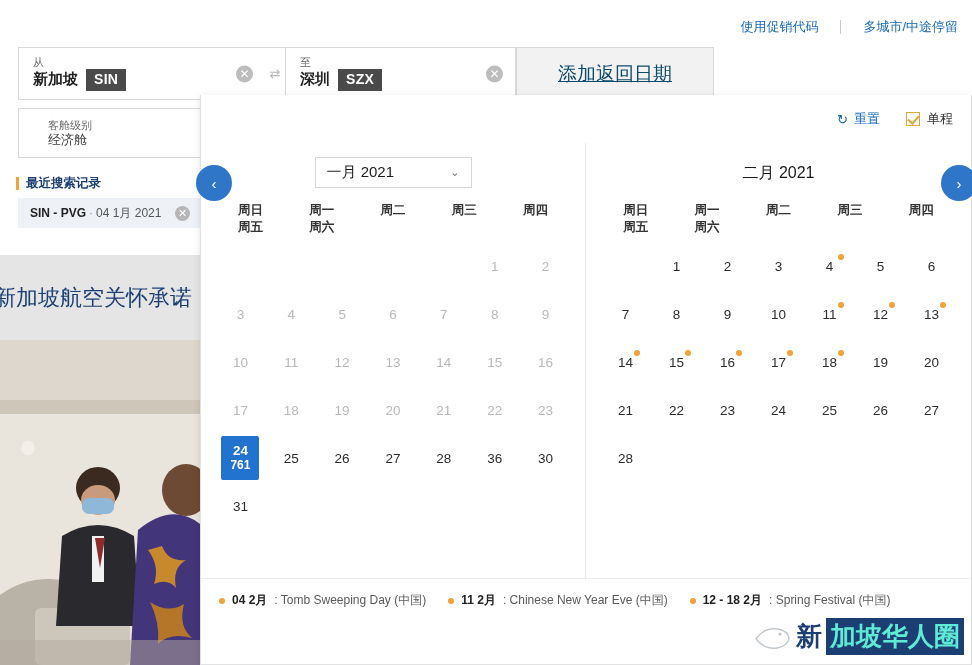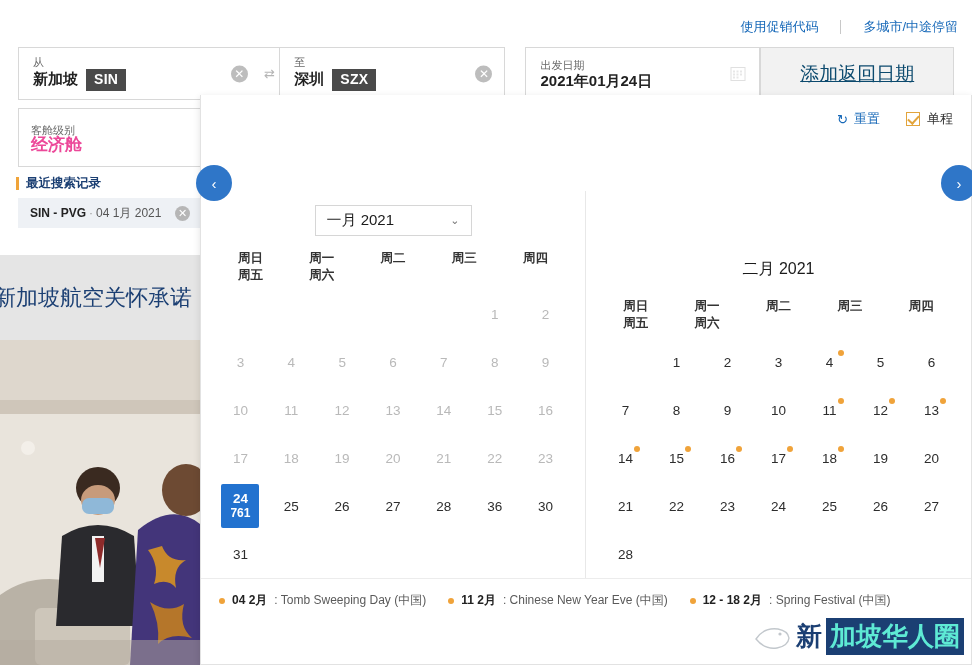--- a/index.html
+++ b/index.html
@@ -36,24 +36,24 @@
   .clearbtn { position:absolute; right:12px; top:50%; transform:translateY(-50%); width:17px; height:17px;
               border-radius:50%; background:#bdbdbd; color:#fff; font-size:12px; line-height:17px; text-align:center; cursor:pointer;}
   .swap { width:20px; display:flex; align-items:center; justify-content:center; color:#b5b5b5; font-size:13px;
           border-top:1px solid #d8d8d8; border-bottom:1px solid #d8d8d8; background:#fff; }
   .fld-date { width:240px; padding-left:14px; margin-left:20px; }
   .cal-ico { position:absolute; right:12px; top:50%; transform:translateY(-50%); width:17px; height:17px; opacity:.45;}
   .fld-return { width:198px; background:#f2f2f2; justify-content:center; }
   .fld-return span { font-size:19px; color:#0c4a6e; text-decoration:underline; }
 
   
-  .cabin { position:absolute; left:18px; top:108px; width:240px; height:59px; border:1px solid #d8d8d8;
-           background:#fff; padding-left:12px; display:flex; flex-direction:column; justify-content:center; }
+  .cabin { position:absolute; left:18px; top:108px; width:240px; height:50px; border:1px solid #d8d8d8;
+           background:#fff; padding-left:29px; display:flex; flex-direction:column; justify-content:center; }
   .cabin .lbl { font-size:11px; color:#6a6a6a; line-height:14px; }
-  .cabin .val { font-size:17px; color:#ec4899; font-weight:bold; line-height:16px; }
+  .cabin .val { font-size:13px; color:#404040; font-weight:normal; line-height:16px; }
 
   
   .recent-title { position:absolute; left:16px; top:175px; display:flex; align-items:center; gap:7px;
                   font-size:12.5px; font-weight:bold; color:#1b3f73; }
   .recent-bar { width:3px; height:13px; background:#f0a43a; }
   .recent-item { position:absolute; left:18px; top:198px; width:182px; height:30px; background:#eef1f5;
                  display:flex; align-items:center; padding-left:12px; font-size:12px; color:#555; }
   .recent-item b { color:#222; font-weight:bold; }
   .recent-item .sep { color:#9a9a9a; margin:0 3px;}
   .recent-item .x { position:absolute; right:10px; width:15px; height:15px; border-radius:50%;
@@ -69,21 +69,21 @@
   .cal-panel { position:absolute; left:200px; top:95px; width:772px; height:570px; background:#fff;
                border:1px solid #e2e2e2; border-top:none; box-shadow:0 2px 7px rgba(0,0,0,.12); }
   .cal-top { height:48px; display:flex; align-items:center; justify-content:flex-end; padding-right:18px; gap:26px; }
   .reset-btn { display:flex; align-items:center; gap:6px; font-size:13px; color:#1668b8; cursor:pointer; }
   .reset-ico { font-size:13px; color:#1668b8; }
   .oneway { display:flex; align-items:center; gap:7px; font-size:13px; color:#333; }
   .chk { width:14px; height:14px; border:1px solid #e2a43c; position:relative; background:#fff; }
   .chk::after { content:""; position:absolute; left:3px; top:0px; width:5px; height:9px;
                 border:solid #e2a43c; border-width:0 2px 2px 0; transform:rotate(42deg); }
 
-  .months { display:flex; height:435px;align-items:flex-end; }
+  .months { display:flex; height:435px; }
   .month { width:385px; position:relative; }
   .month.left { border-right:1px solid #e8e8e8; }
   .msel-wrap { display:flex; justify-content:center; padding-top:14px; }
   .msel { width:157px; height:31px; border:1px solid #d6d6d6; background:#fff; display:flex;
           align-items:center; justify-content:space-between; padding:0 11px; font-size:15px; color:#1b1b1b; cursor:pointer;}
   .msel .chev { color:#777; font-size:11px; }
   .mtitle { text-align:center; font-size:16px; color:#1b1b1b; padding-top:20px; height:45px; }
   .dow { display:grid; grid-template-columns:repeat(5,1fr); padding:14px 14px 0; }
   .dow div { text-align:center; font-size:12.5px; color:#333; font-weight:bold; }
   .grid { display:grid; grid-template-columns:repeat(7,1fr); padding:0 14px; margin-top:6px; }
@@ -144,41 +144,20 @@
     </div>
     <div class="swap">⇄</div>
     <div class="fld fld-to">
       <div>
         <div class="lbl">至</div>
         <div class="val">
           <span>深圳</span><span class="code-chip">SZX</span>
         </div>
       </div>
       <span class="clearbtn">✕</span>
-    </div>
-    <div class="fld fld-date">
-      <div>
-        <div class="lbl">出发日期</div>
-        <div class="val">2021年01月24日</div>
-      </div>
-      <span class="cal-ico">
-        <svg viewBox="0 0 16 16" width="16" height="16">
-            <rect x="1" y="2" width="14" height="13" fill="none" stroke="#bbb"></rect>
-            <g fill="#ccc">
-              <rect x="3" y="5" width="2" height="2"></rect>
-              <rect x="6.5" y="5" width="2" height="2"></rect>
-              <rect x="10" y="5" width="2" height="2"></rect>
-              <rect x="3" y="8" width="2" height="2"></rect>
-              <rect x="6.5" y="8" width="2" height="2"></rect>
-              <rect x="10" y="8" width="2" height="2"></rect>
-              <rect x="3" y="11" width="2" height="2"></rect>
-              <rect x="6.5" y="11" width="2" height="2"></rect>
-            </g>
-          </svg>
-      </span>
     </div>
     <div class="fld fld-return">
       <span>添加返回日期</span>
     </div>
   </div>
 
   <div class="cabin">
     <div class="lbl">客舱级别</div>
     <div class="val">经济舱</div>
   </div>

